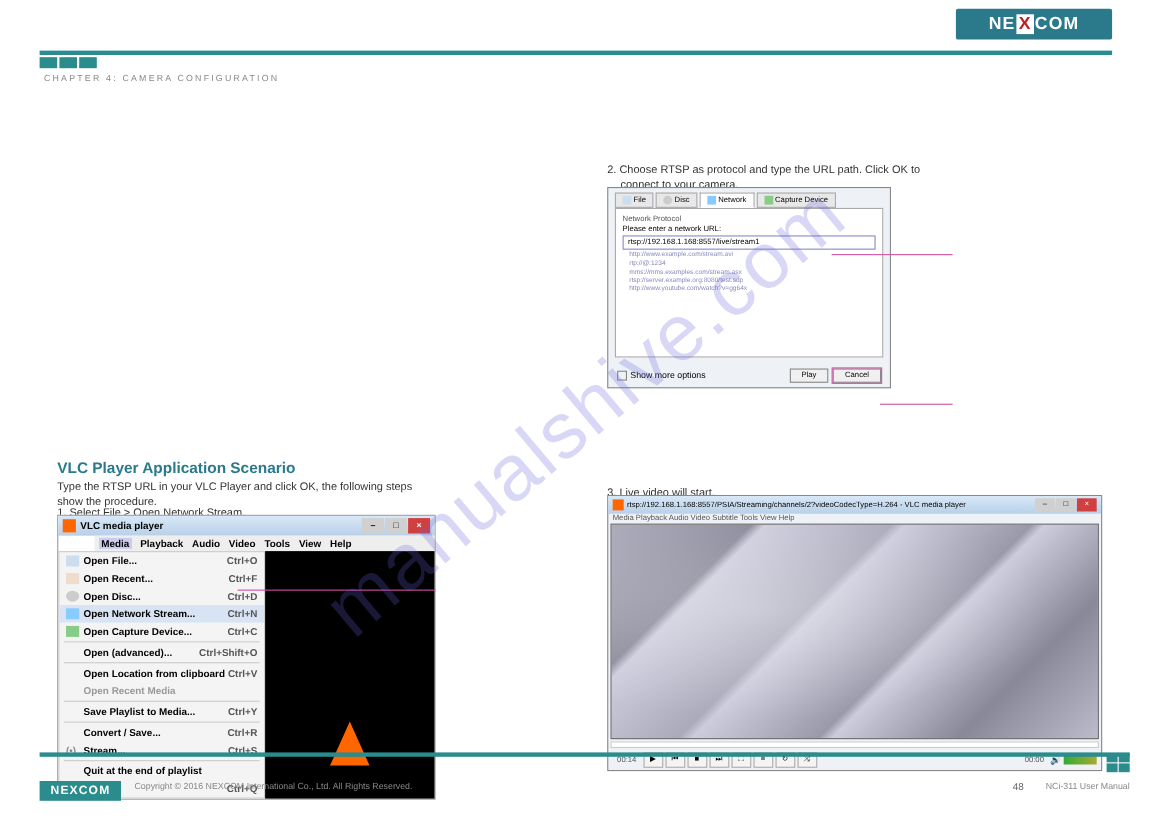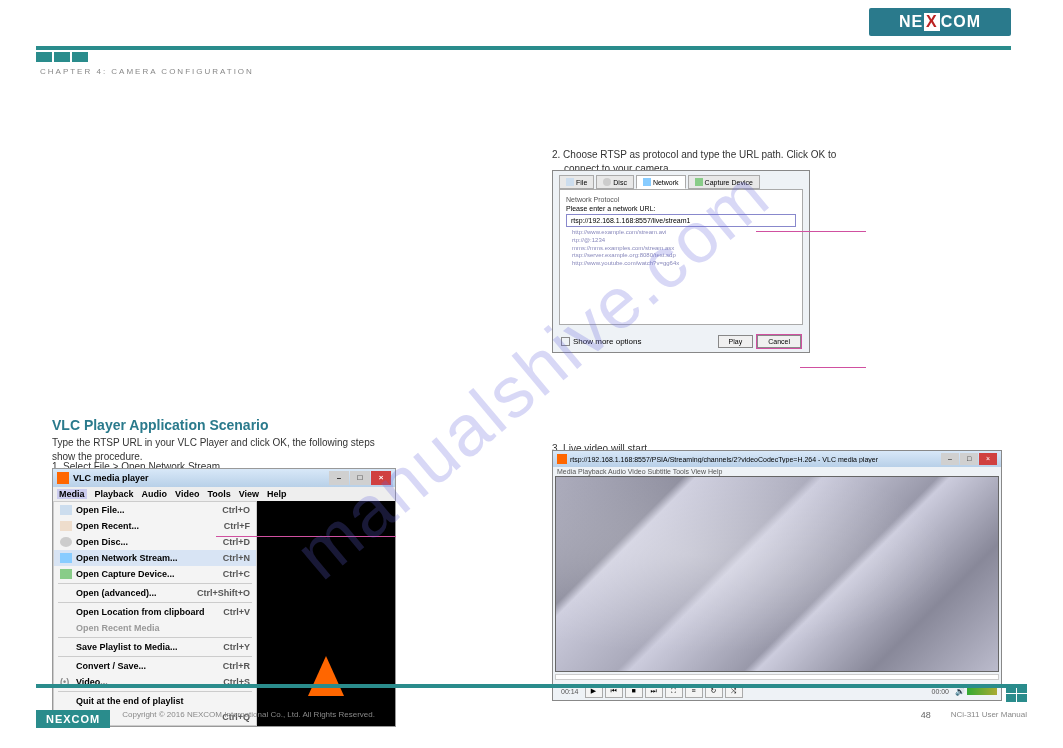--- a/index.html
+++ b/index.html
@@ -19,24 +19,24 @@
 
 .watermark { position: absolute; left: 50%; top: 50%; transform: translate(-50%, -50%) rotate(-40deg); font-size: 72px; color: rgba(100, 100, 220, 0.25); font-weight: 300; pointer-events: none; z-index: 100; letter-spacing: 2px; }
 
 
 .shot1 { position: absolute; left: 52px; top: 468px; width: 344px; border: 1px solid #999; font-size: 9px; background: #fff; font-weight: bold; }
 .shot1-title { background: linear-gradient(#d8e8f8, #b8d0e8); padding: 2px 4px; display: flex; align-items: center; }
 .shot1-title .icon { width: 12px; height: 12px; background: #f60; margin-right: 4px; }
 .shot1-title .wincontrols { margin-left: auto; display: flex; gap: 1px; }
 .shot1-title .wc { width: 20px; height: 14px; background: #d0d0d0; font-size: 8px; text-align: center; line-height: 14px; }
 .shot1-title .wc.close { background: #d04040; color: #fff; }
-.shot1-menu { background: #eee; padding: 2px 4px; display: flex; gap: 8px; }
+.shot1-menu { background: #eee; padding: 2px 4px; display: flex; gap: 8px; margin-left: 33px; }
 .shot1-menu span:first-child { background: #cce; padding: 0 2px; }
 .shot1-body { display: flex; }
-.shot1-dropdown { width: 204px; background: #f4f4f4; border: 1px solid #ccc; }
+.shot1-dropdown { width: 188px; background: #f4f4f4; border: 1px solid #ccc; }
 .shot1-dropdown .item { padding: 3px 6px; display: flex; align-items: center; }
 .shot1-dropdown .item.sel { background: #d8e4f4; }
 .shot1-dropdown .item .sc { margin-left: auto; color: #555; }
 .shot1-dropdown .sep { height: 1px; background: #ccc; margin: 1px 4px; }
 .shot1-dropdown .item .ico { width: 12px; height: 10px; margin-right: 4px; display: inline-block; }
 .shot1-right { flex: 1; background: #000; position: relative; }
 .shot1-right .cone { position: absolute; left: 50%; bottom: 30px; transform: translateX(-50%); width: 0; height: 0; border-left: 18px solid transparent; border-right: 18px solid transparent; border-bottom: 40px solid #f60; }
 .callout1 { position: absolute; height: 1px; background: #d050a0; }
 
 
@@ -183,21 +183,21 @@
           <span class="sc">Ctrl+Y</span>
         </div>
       <div class="sep"></div>
       <div class="item">
           <span class="ico"></span>
           <span>Convert / Save...</span>
           <span class="sc">Ctrl+R</span>
         </div>
       <div class="item">
           <span class="ico" style="color:#888">(•)</span>
-          <span>Video...</span>
+          <span>Stream...</span>
           <span class="sc">Ctrl+S</span>
         </div>
       <div class="sep"></div>
       <div class="item">
           <span class="ico"></span>
           <span>Quit at the end of playlist</span>
         </div>
       <div class="item">
           <span class="ico" style="color:#d33">✕</span>
           <span>Quit</span>

